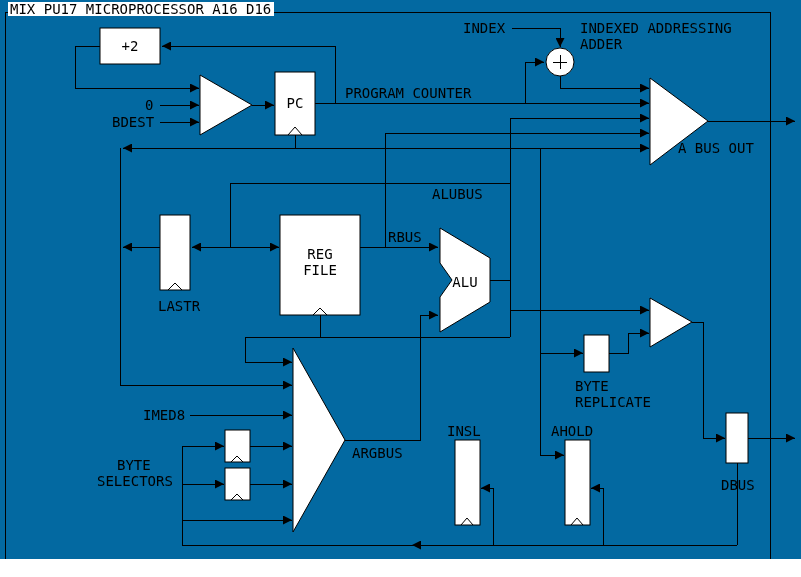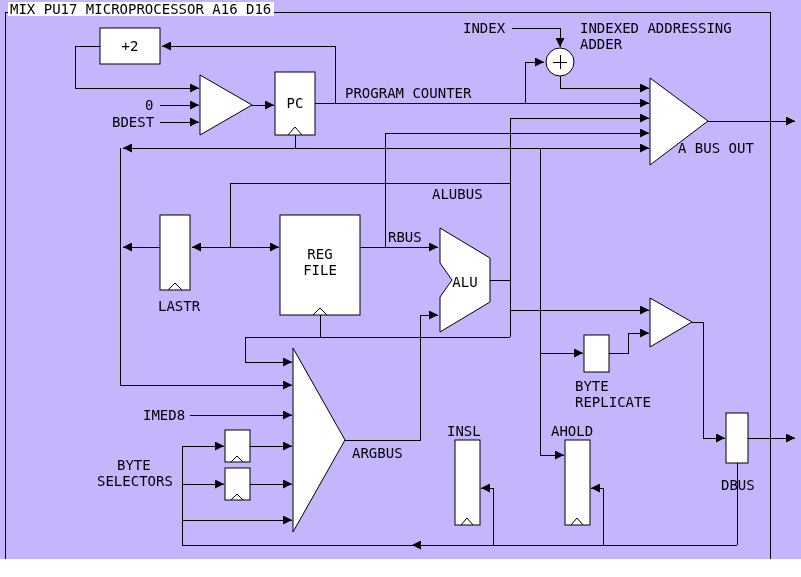--- a/index.html
+++ b/index.html
@@ -1,16 +1,16 @@
 <!DOCTYPE html>
 <html><head>
 <meta charset="utf-8">
 <style>
   html,body{margin:0;padding:0;background:#ffffff;}
-  #stage{position:relative;width:801px;height:559px;background:#c4b5fd;overflow:hidden;}
+  #stage{position:relative;width:801px;height:559px;background:#0369a1;overflow:hidden;}
   svg{display:block;}
   svg text{font-family:"DejaVu Sans Mono","Liberation Mono",monospace;font-size:14px;fill:#000000;}
   .w{stroke:#000000;stroke-width:1;fill:none;shape-rendering:crispEdges;}
   .shape{stroke:#000000;stroke-width:1;fill:#ffffff;}
   .wedge{stroke:#000000;stroke-width:1;fill:none;}
   .mask{fill:#ffffff;stroke:none;}
 </style>
 </head>
 <body>
 

